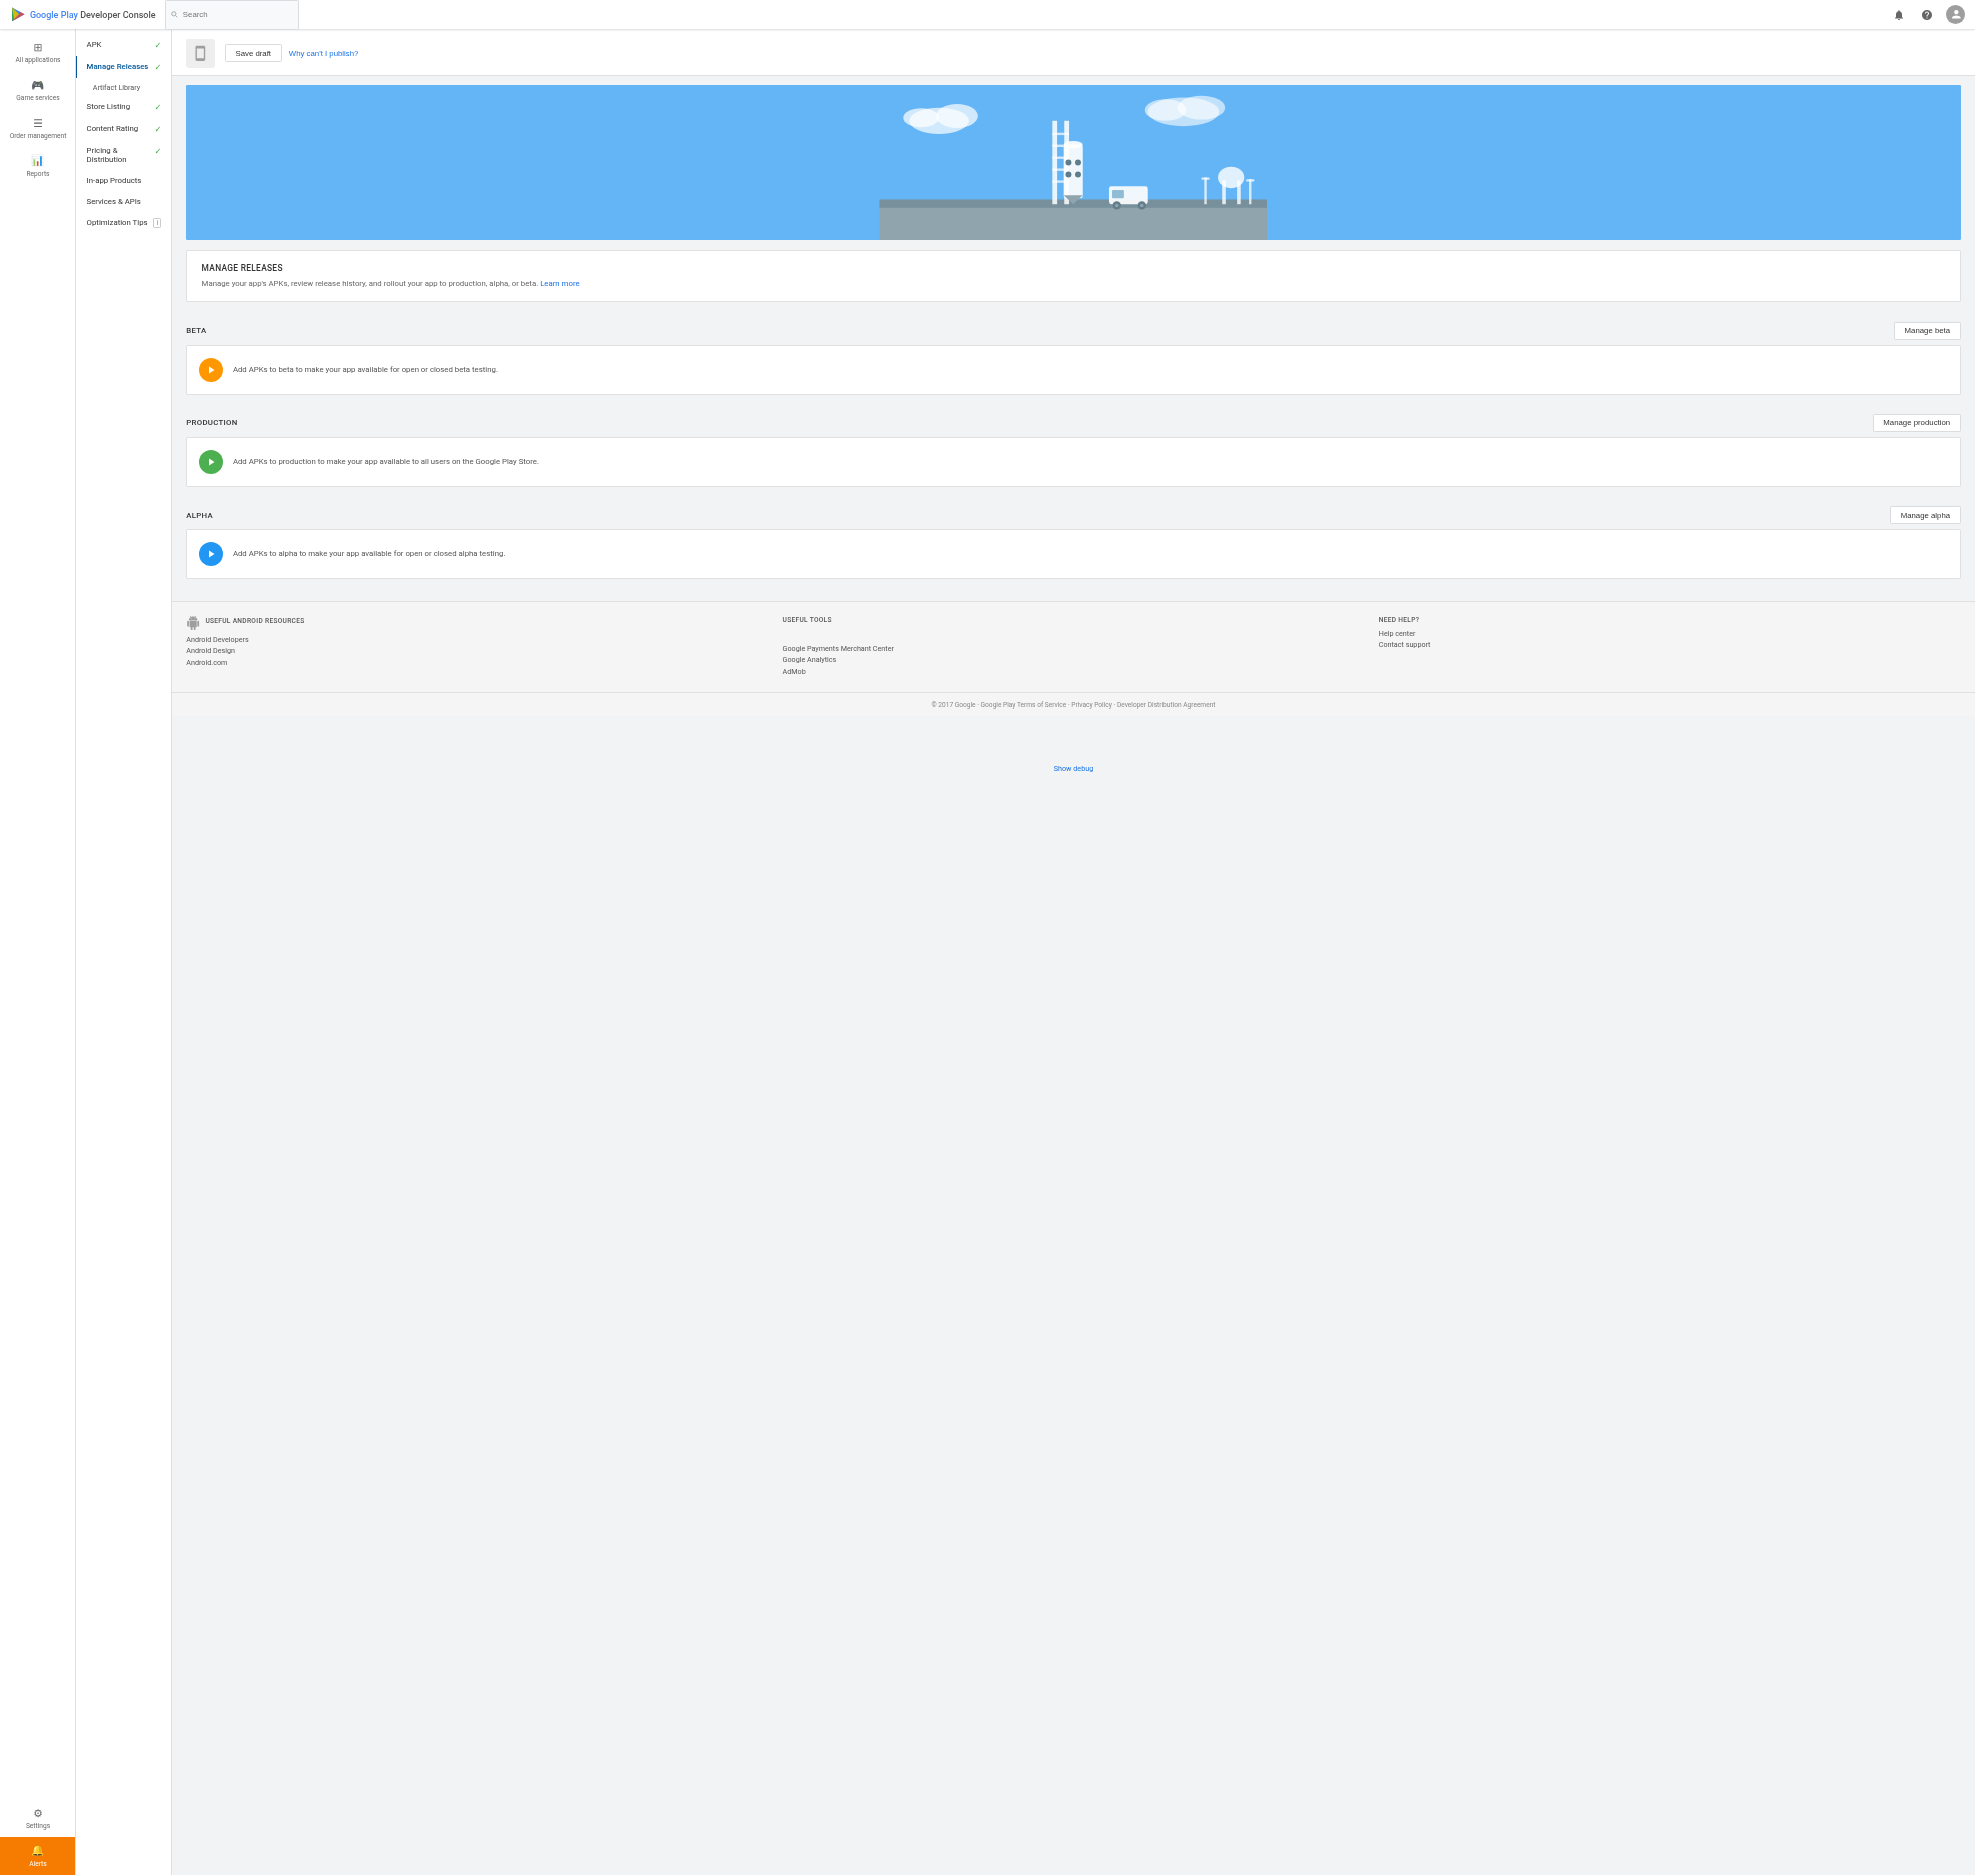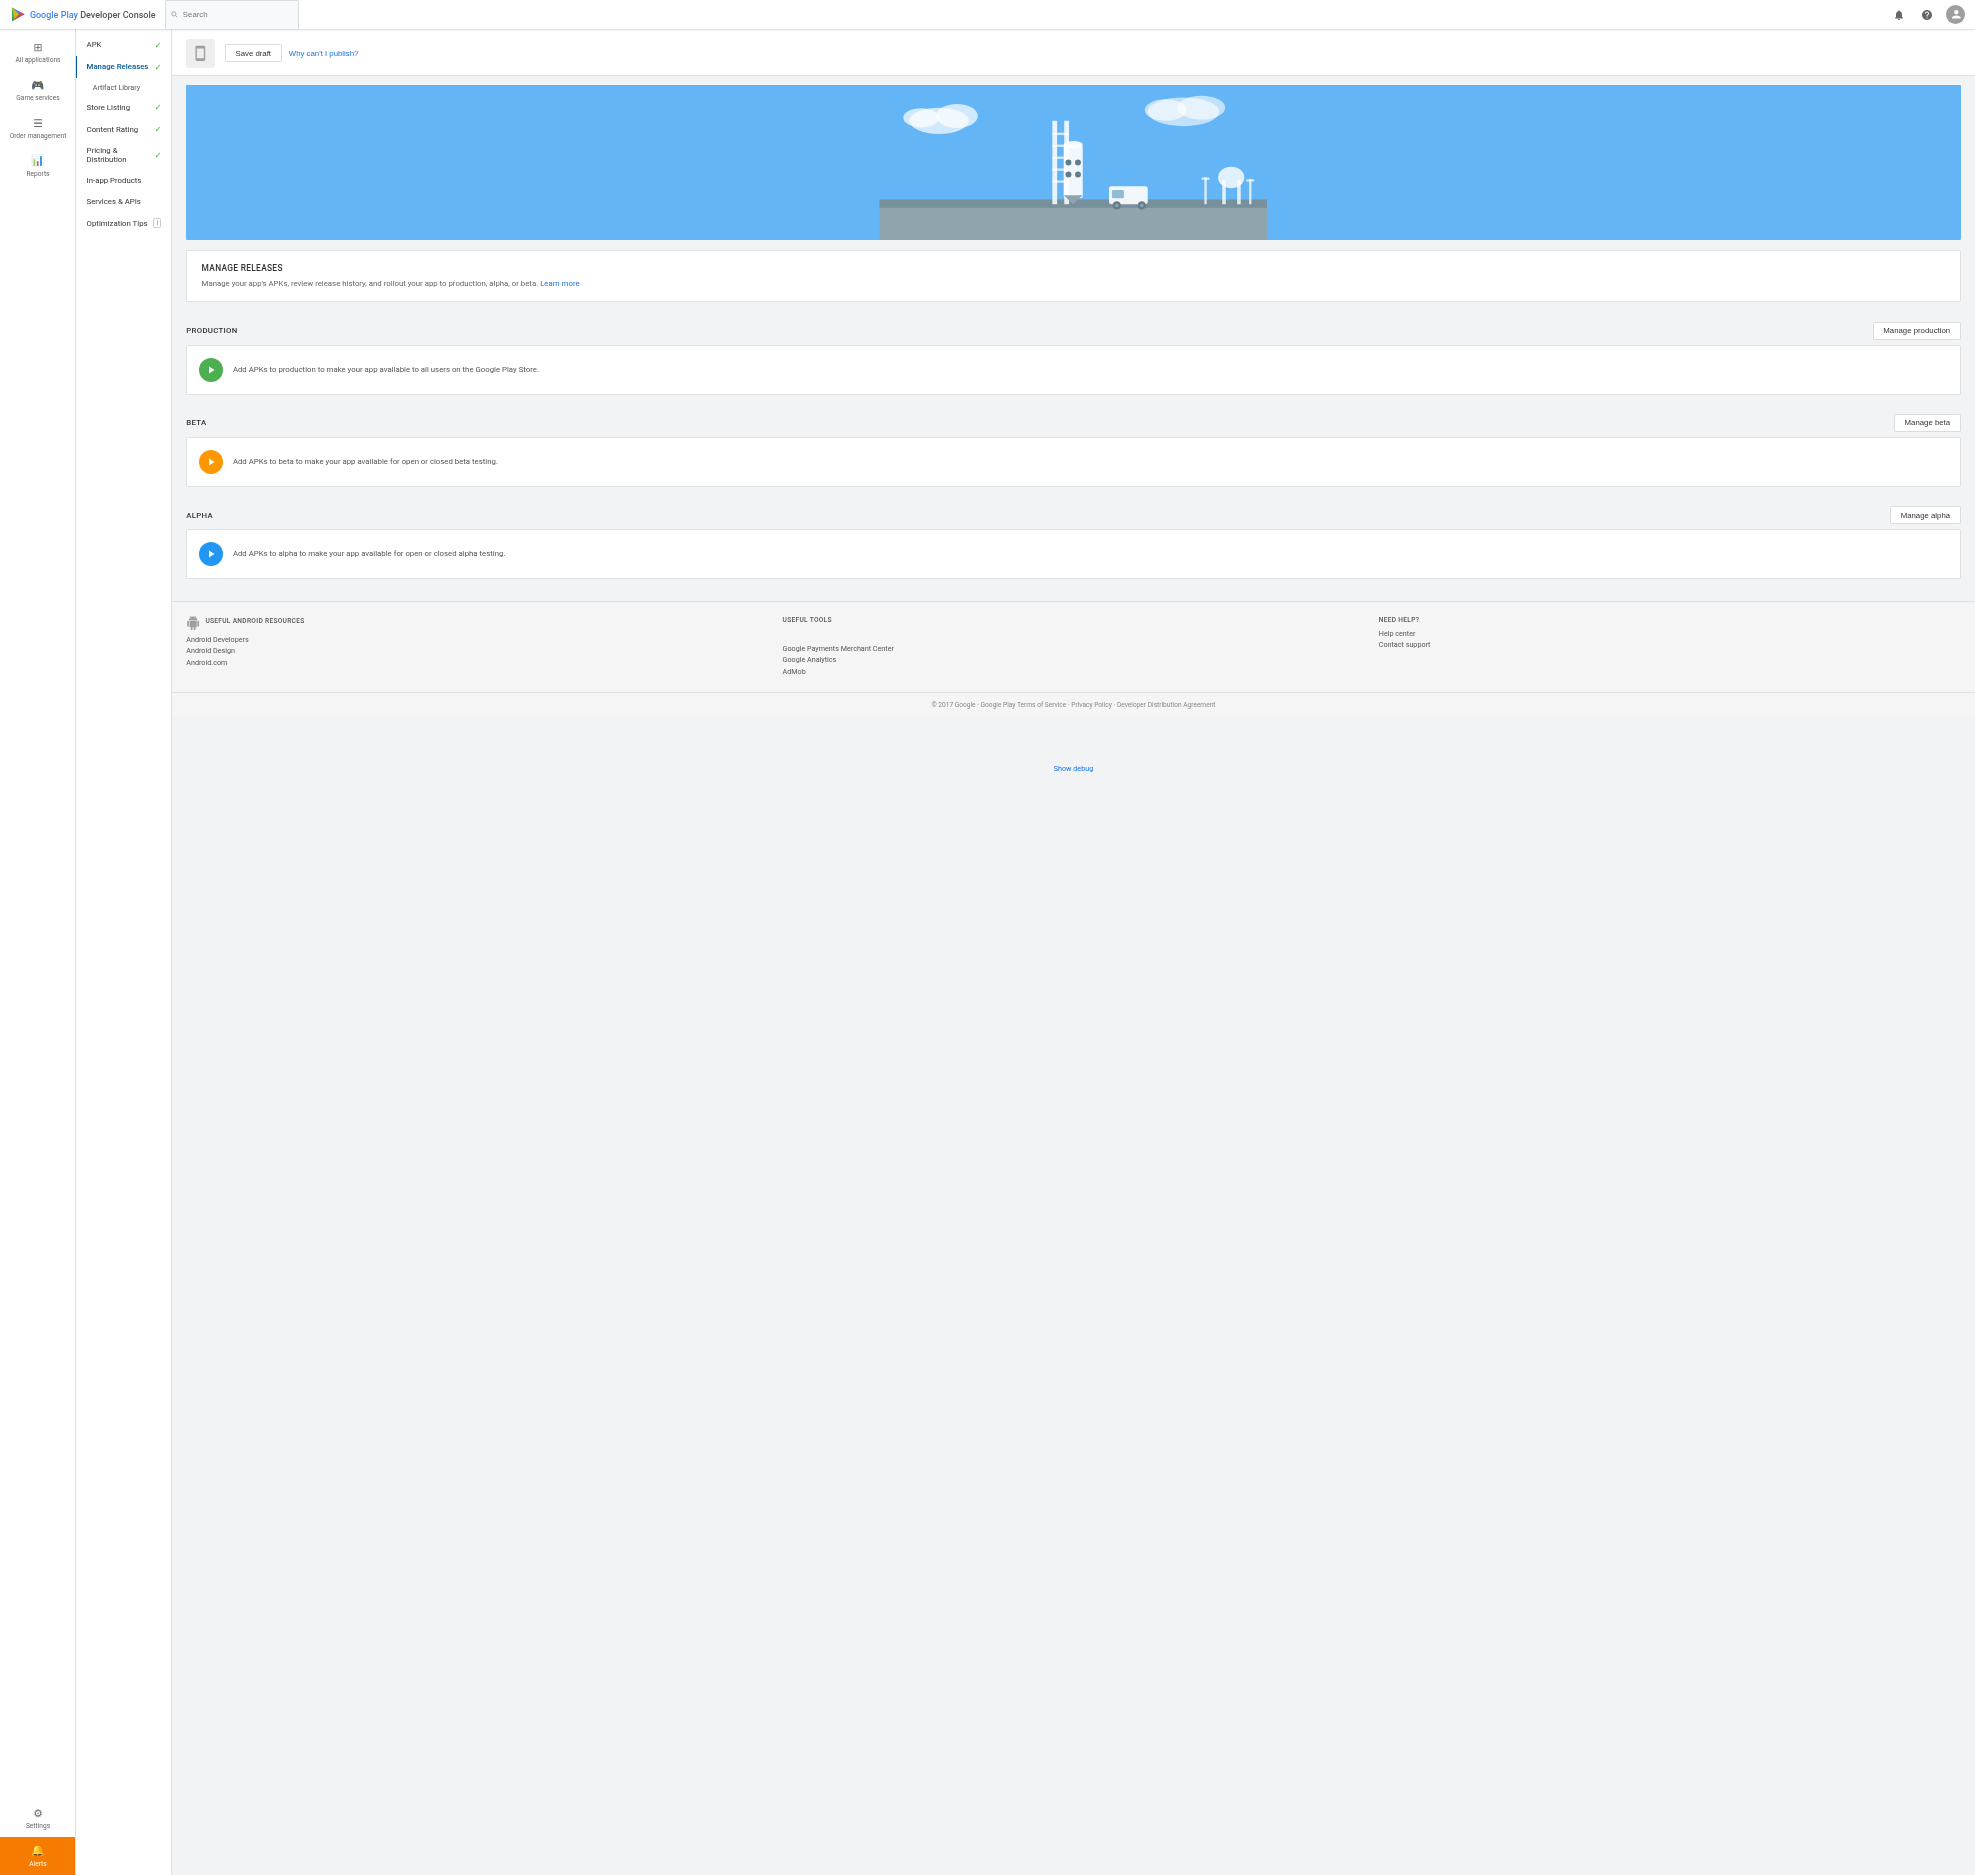--- a/index.html
+++ b/index.html
@@ -49,21 +49,21 @@
     .sidebar-item-icon { font-size: 10.7px; }
     .sidebar-item-alert { background: #f57c00; color: #fff; }
 
     
     .sub-sidebar {
       width: 96px; background: #fff; border-right: 0.6px solid #e0e0e0;
       flex-shrink: 0; padding: 4.8px 0;
     }
     .sub-sidebar-item {
       padding: 6px 9.6px; cursor: pointer; color: #333; font-size: 7.8px;
-      display: flex; align-items: center; justify-content: space-between;
+      display: flex; justify-content: space-between;
       border-left: 1.8px solid transparent;
     }
     .sub-sidebar-item.active { color: #01579b; border-left-color: #01579b; font-weight: 500; }
     .sub-sidebar-item .check-icon { color: #4caf50; font-size: 8.4px; }
     .sub-sidebar-sub {
       padding: 4.8px 9.6px 4.8px 16.7px; cursor: pointer; color: #555; font-size: 7.2px;
     }
 
     
     .main-content { flex: 1; padding: 0; overflow-y: auto; background: #f1f3f4; }
@@ -327,50 +327,50 @@
       <div class="info-card">
         <div class="info-card-title">MANAGE RELEASES</div>
         <div class="info-card-desc">
           <span>Manage your app's APKs, review release history, and rollout your app to production, alpha, or beta.</span>
           <a>Learn more</a>
         </div>
       </div>
 
       <div class="section">
         <div class="section-header">
+          <span class="section-title">BETA</span>
+          <button class="btn-manage">Manage beta</button>
+        </div>
+        <div class="section-body">
+          <div class="section-icon beta">
+            <svg width="12" height="12" viewBox="0 0 24 24" fill="#fff">
+                <path d="M8 5v14l11-7z"></path>
+              </svg>
+          </div>
+          <span class="section-text">Add APKs to beta to make your app available for open or closed beta testing.</span>
+        </div>
+      </div>
+
+      <div class="section">
+        <div class="section-header">
           <span class="section-title">PRODUCTION</span>
           <button class="btn-manage">Manage production</button>
         </div>
         <div class="section-body">
           <div class="section-icon production">
             <svg width="12" height="12" viewBox="0 0 24 24" fill="#fff">
                 <path d="M8 5v14l11-7z"></path>
               </svg>
           </div>
           <span class="section-text">Add APKs to production to make your app available to all users on the Google Play Store.</span>
         </div>
       </div>
 
       <div class="section">
         <div class="section-header">
-          <span class="section-title">BETA</span>
-          <button class="btn-manage">Manage beta</button>
-        </div>
-        <div class="section-body">
-          <div class="section-icon beta">
-            <svg width="12" height="12" viewBox="0 0 24 24" fill="#fff">
-                <path d="M8 5v14l11-7z"></path>
-              </svg>
-          </div>
-          <span class="section-text">Add APKs to beta to make your app available for open or closed beta testing.</span>
-        </div>
-      </div>
-
-      <div class="section">
-        <div class="section-header">
           <span class="section-title">ALPHA</span>
           <button class="btn-manage">Manage alpha</button>
         </div>
         <div class="section-body">
           <div class="section-icon alpha">
             <svg width="12" height="12" viewBox="0 0 24 24" fill="#fff">
                 <path d="M8 5v14l11-7z"></path>
               </svg>
           </div>
           <span class="section-text">Add APKs to alpha to make your app available for open or closed alpha testing.</span>

